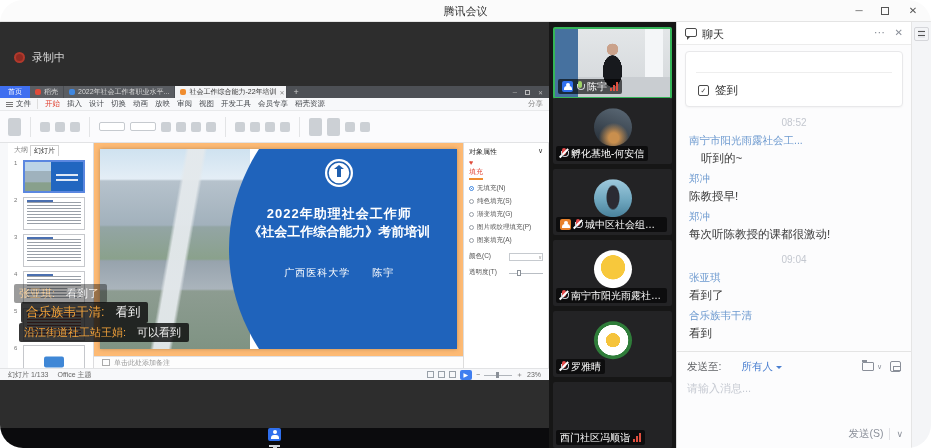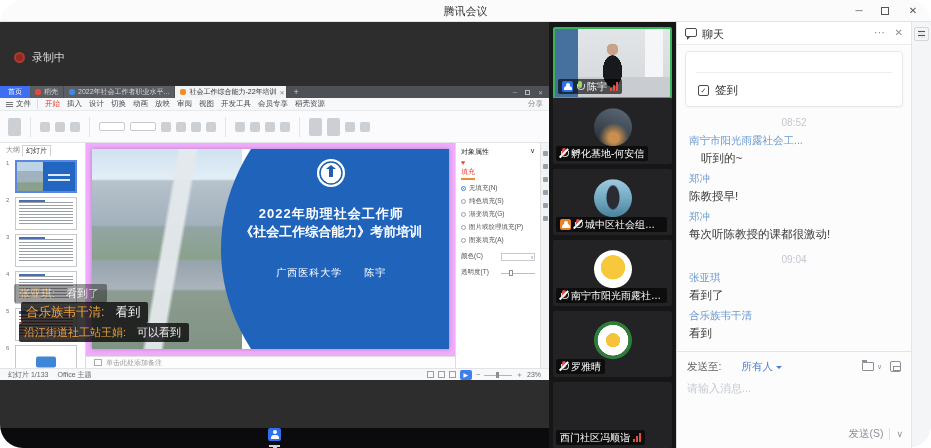--- a/index.html
+++ b/index.html
@@ -42,21 +42,21 @@
   .wm-burger::after { content:""; position:absolute; left:0; top:1px; width:7px; height:1px; background:#777; }
   .wm-item.hot { color:#e03e2d; }
   .wm-right { margin-left:auto; color:#888; }
 
   .wtools { position:absolute; left:0; top:25px; width:549px; height:32px; background:#fbfbfd; border-bottom:1px solid #e2e3e5; display:flex; align-items:center; padding:0 8px; gap:5px; }
   .ric { width:10px; height:10px; background:#ccd0d5; border-radius:2px; }
   .ric.big { width:13px; height:18px; }
   .ric.wide { width:26px; height:9px; background:#fff; border:1px solid #c6cacf; }
   .tsep { width:1px; height:20px; background:#e3e4e6; margin:0 4px; }
 
-  .wbody { position:absolute; left:0; top:57px; width:549px; height:225px; background:#f0abfc; }
+  .wbody { position:absolute; left:8px; top:57px; width:549px; height:225px; background:#fdba74; }
 
   
   .thpanel { position:absolute; left:0; top:0; width:86px; height:225px; background:#fff; border-right:1px solid #dcdcde; overflow:hidden; }
   .oht { display:flex; gap:2px; padding:2px 6px; font-size:7px; color:#888; }
   .oht-tab.on { color:#333; border:1px solid #d0d0d0; border-bottom:0; background:#fff; padding:0 3px; }
   .th-item { display:flex; align-items:flex-start; gap:3px; padding:2px 4px 2px 6px; }
   .th-num { font-size:6px; color:#777; width:6px; }
   .th-box { width:62px; height:33px; background:#fff; border:1px solid #c6c8cc; position:relative; overflow:hidden; }
   .th-box.sel { border:2px solid #5b87e0; }
   .m1 .ph { position:absolute; left:0; top:0; width:45%; height:100%; background:linear-gradient(180deg,#bcd4e6 0 30%,#9fb2bd 31% 70%,#88a08c 71% 100%); }

